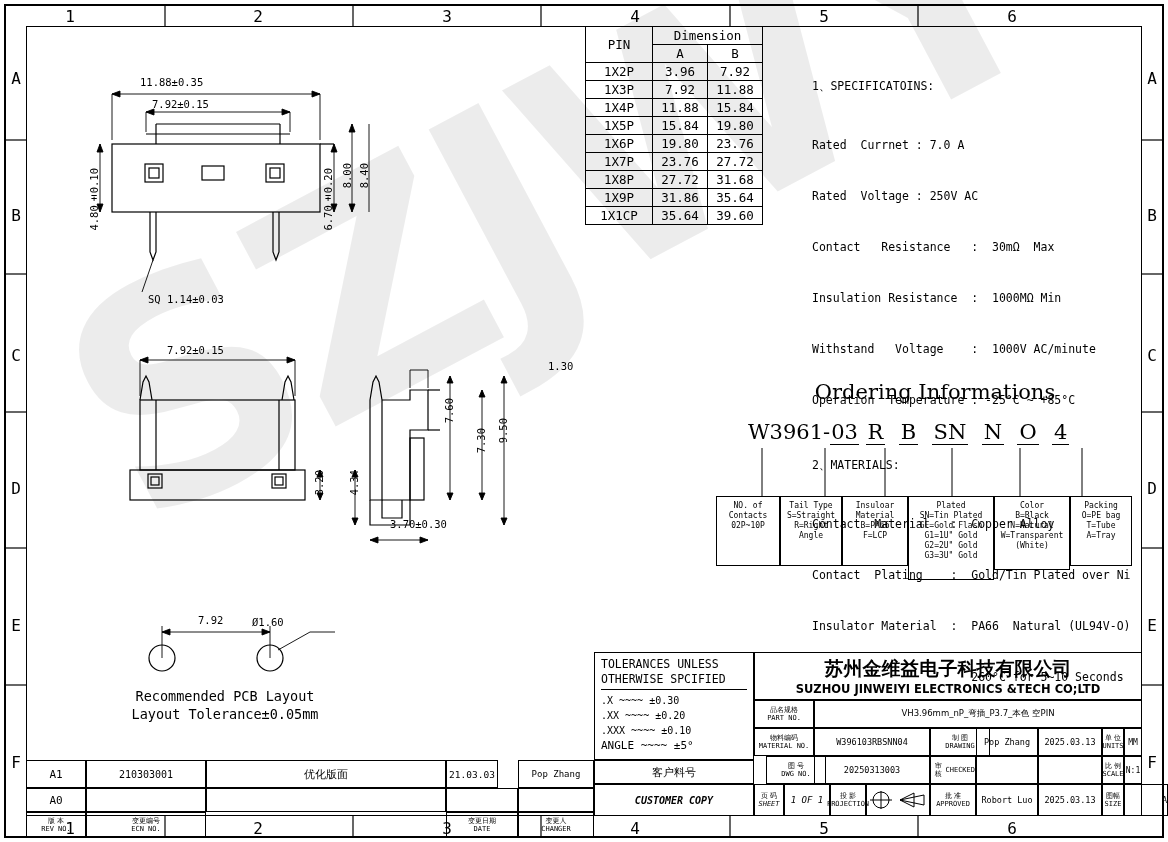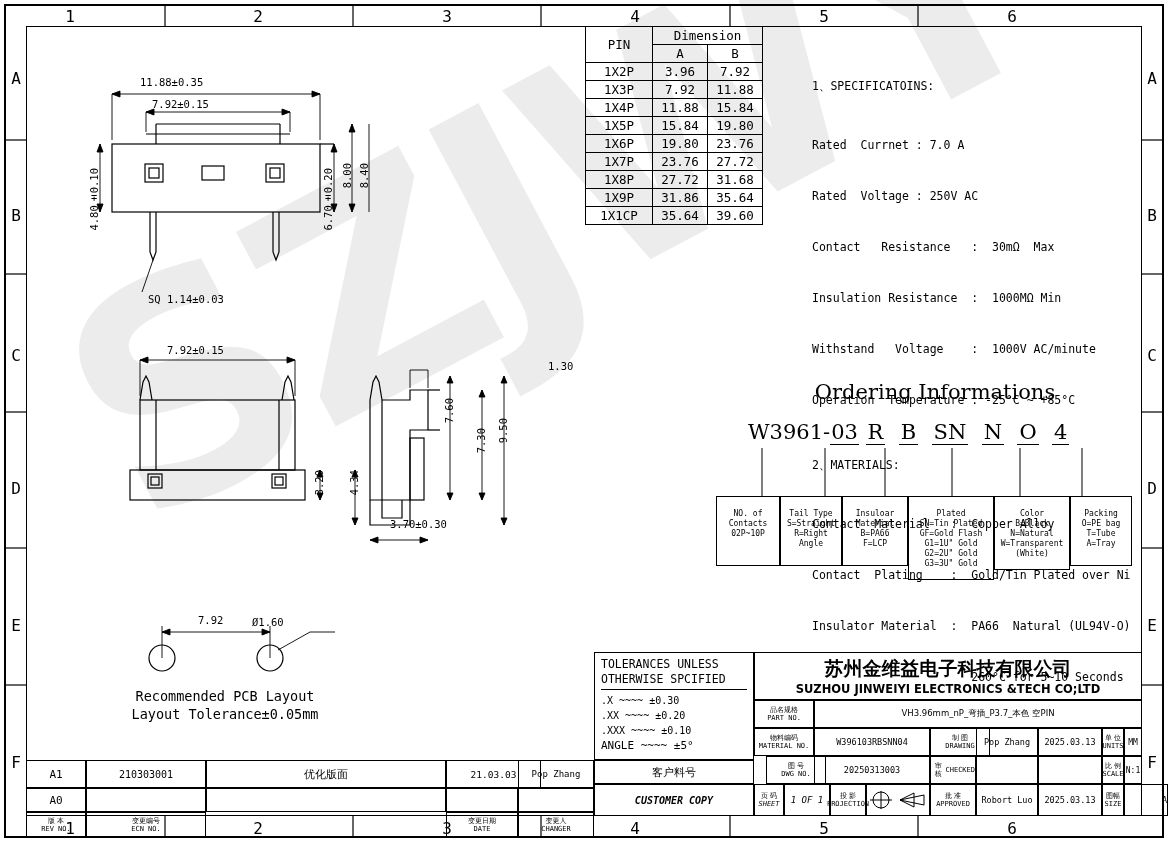--- a/index.html
+++ b/index.html
@@ -14,21 +14,21 @@
   #wm{left:110px;top:120px;width:560px;height:560px;font-family:"DejaVu Sans",sans-serif;font-size:300px;font-weight:bold;color:#000;opacity:.07;transform:rotate(-28deg);letter-spacing:-10px;pointer-events:none;user-select:none;}
   
   #dimtable{left:585px;top:26px;border-collapse:collapse;font-size:12.5px;}
   #dimtable td,#dimtable th{border:1px solid #000;padding:1px 4px;text-align:center;font-weight:normal;font-family:"DejaVu Sans Mono",monospace;}
   #dimtable .pinc{width:58px;}
   #dimtable .dc{width:46px;}
   
   #spec{left:812px;top:44px;width:340px;font-size:11.5px;line-height:17px;white-space:pre;}
   
   #ordtitle{left:790px;top:380px;width:290px;font-size:21px;font-family:"DejaVu Serif",serif;text-align:center;}
-  .ordbox{border:1px solid #000;font-size:8px;line-height:10px;text-align:center;padding:12px 1px;box-sizing:border-box;}
+  .ordbox{border:1px solid #000;font-size:8px;line-height:10px;text-align:center;padding:4px 1px;box-sizing:border-box;}
   
   .tb{position:absolute;border:1px solid #000;box-sizing:border-box;font-size:9px;}
   .lbl{font-size:7px;line-height:8px;}
   .cn{font-family:"DejaVu Sans",sans-serif;}
   .big-cn{font-family:"DejaVu Sans",sans-serif;font-weight:bold;font-size:19px;}
   .big-en{font-family:"DejaVu Sans",sans-serif;font-weight:bold;font-size:11.5px;}
   .dimtxt{font-size:10.5px;font-family:"DejaVu Sans Mono",monospace;}
   .vtxt{writing-mode:vertical-rl;transform:rotate(180deg);}
   svg{display:block;}
 </style>
@@ -445,21 +445,21 @@
     <span class="lbl cn">图幅</span>
     <span class="lbl">SIZE</span>
   </div>
   <div class="tb ctr" style="left:1124px;top:784px;width:18px;height:32px;font-size:8px;padding-left:42px;">A4</div>
 
   <div class="tb ctr" style="left:26px;top:760px;width:60px;height:28px;font-size:11px;">A1</div>
   <div class="tb ctr" style="left:86px;top:760px;width:120px;height:28px;font-size:10px;">210303001</div>
   <div class="tb ctr" style="left:206px;top:760px;width:240px;height:28px;font-size:11px;">
       <span class="cn">优化版面</span>
     </div>
-  <div class="tb ctr" style="left:446px;top:760px;width:95px;height:28px;font-size:9.5px;">21.03.03</div>
+  <div class="tb ctr" style="left:446px;top:760px;width:52px;height:28px;font-size:9.5px;">21.03.03</div>
   <div class="tb ctr" style="left:518px;top:760px;width:76px;height:28px;font-size:9px;">Pop Zhang</div>
 
   <div class="tb ctr" style="left:26px;top:788px;width:60px;height:24px;font-size:11px;">A0</div>
   <div class="tb ctr" style="left:86px;top:788px;width:120px;height:24px;font-size:10px;"></div>
   <div class="tb ctr" style="left:206px;top:788px;width:240px;height:24px;font-size:11px;"></div>
   <div class="tb ctr" style="left:446px;top:788px;width:72px;height:24px;font-size:9.5px;"></div>
   <div class="tb ctr" style="left:518px;top:788px;width:76px;height:24px;font-size:9px;"></div>
 
   <div class="tb ctr" style="left:26px;top:812px;width:60px;height:26px;flex-direction:column;">
     <span class="lbl cn">版 本</span>

